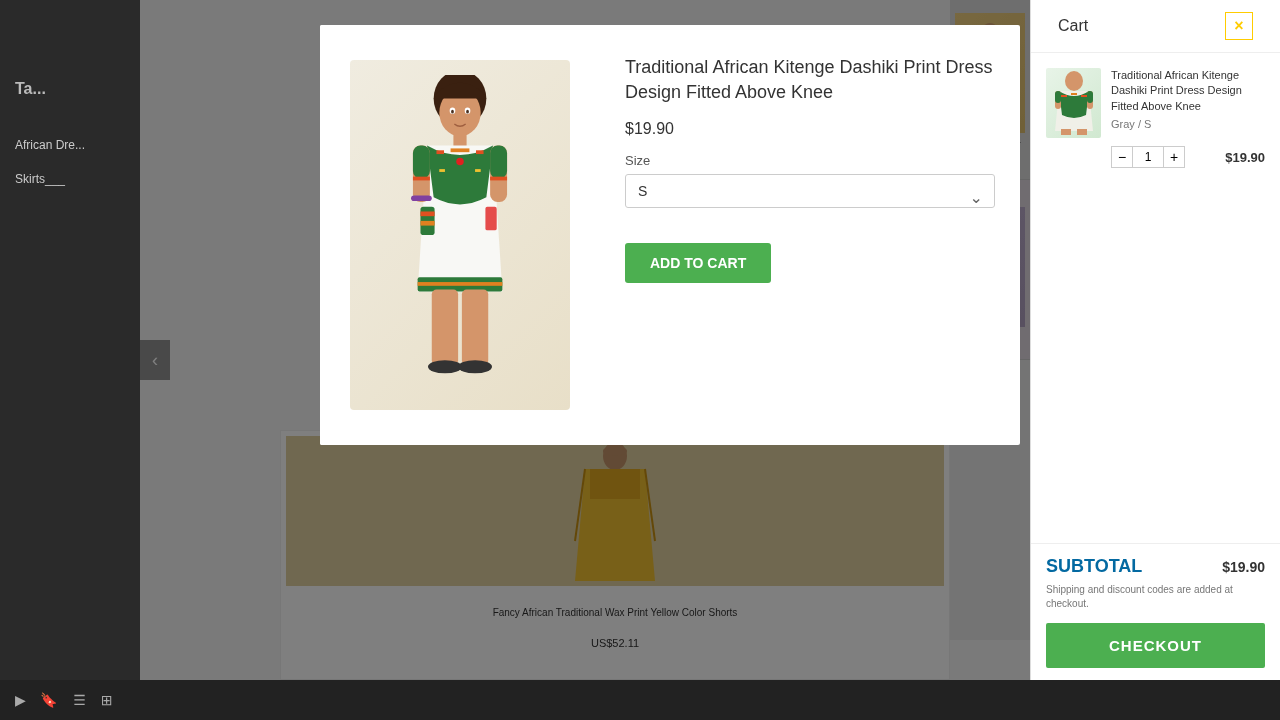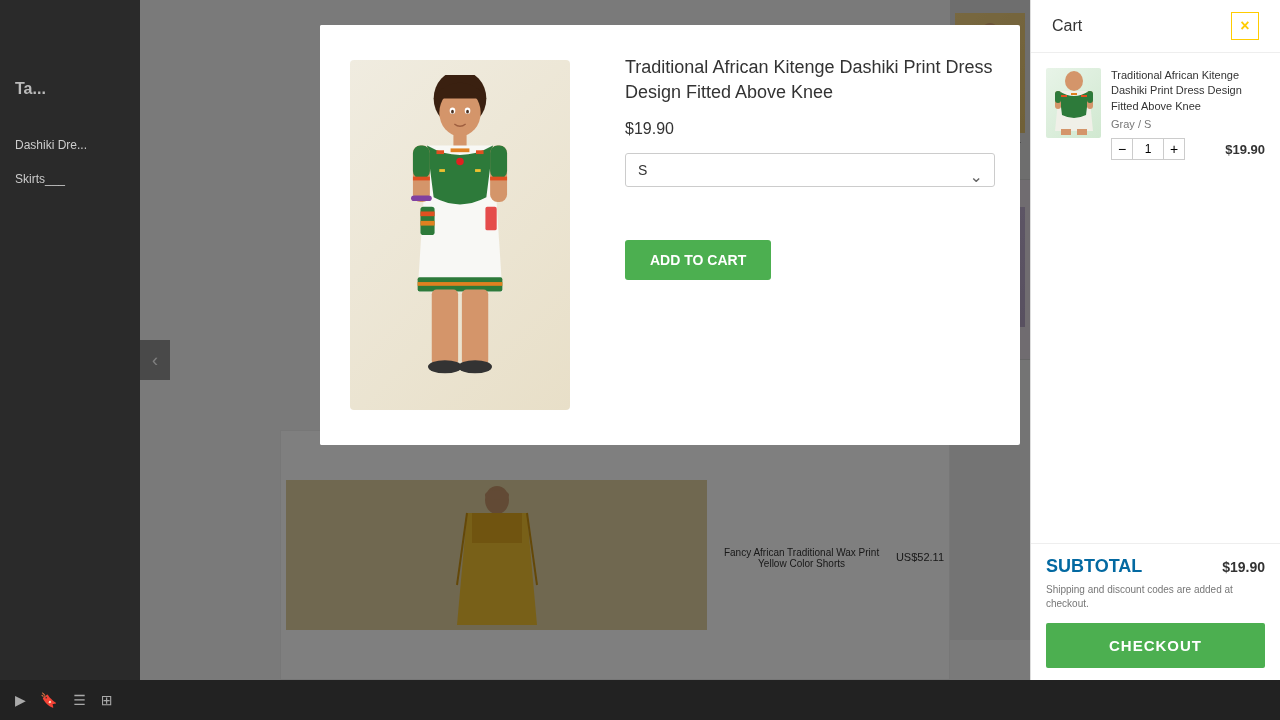--- a/index.html
+++ b/index.html
@@ -36,21 +36,21 @@
     .bg-product-area {
       position: absolute;
       bottom: 0; left: 140px; right: 0; height: 250px;
       display: flex;
     }
 
     .bg-product-card {
       flex: 1;
       border: 1px solid #eee;
       display: flex;
-      flex-direction: row;
+      flex-direction: column;
       align-items: center;
       background: #fff;
       padding: 5px;
       gap: 16px;
     }
 
     .bg-product-img {
       width: 100%;
       height: 150px;
       background: #e0d0a0;
@@ -218,39 +218,39 @@
 
     .add-to-cart-btn {
       background: #4caf50;
       color: #fff;
       border: none;
       padding: 12px 25px;
       font-size: 14px;
       font-weight: bold;
       border-radius: 3px;
       cursor: pointer;
-      margin-top: 23px;
+      margin-top: 5px;
     }
 
     
     .cart-panel {
       position: absolute;
       top: 0; right: 0; width: 250px; bottom: 40px;
       background: #fff;
       z-index: 25;
       display: flex;
       flex-direction: column;
       border-left: 1px solid #ddd;
     }
 
     .cart-header {
       display: flex;
       align-items: center;
       justify-content: space-between;
-      padding: 12px 21px;
+      padding: 12px 27px;
       border-bottom: 1px solid #eee;
     }
 
     .cart-title {
       font-size: 16px;
       color: #333;
       font-weight: normal;
     }
 
     .cart-close-btn {
@@ -297,21 +297,21 @@
     .cart-item-title {
       font-size: 11px;
       color: #333;
       line-height: 1.4;
       margin-bottom: 4px;
     }
 
     .cart-item-variant {
       font-size: 11px;
       color: #777;
-      margin-bottom: 8px;
+      margin-bottom: 16px;
     }
 
     .cart-item-controls {
       display: flex;
       align-items: center;
       justify-content: space-between;
     }
 
     .qty-controls {
       display: flex;
@@ -440,21 +440,21 @@
       color: #333;
     }
   </style>
 </head>
 <body>
 
 <div class="bg-page">
 
   <div class="bg-sidebar">
     <div class="bg-page-title" style="position:static; color:#bbb; font-size:16px; font-weight:bold; margin-bottom:20px;">Ta...</div>
-    <div class="bg-sidebar-item">Dashiki Dre...</div>
+    <div class="bg-sidebar-item">African Dre...</div>
     <div class="bg-sidebar-item">Skirts___</div>
   </div>
 
   <div class="bg-content">
 
     <div class="right-strip">
       <div class="right-strip-item">
 
         <div class="right-strip-item-img">
           <svg width="55" height="100" viewBox="0 0 55 100">
@@ -582,20 +582,21 @@
         <path d="M74,52 Q80,57 86,52" stroke="#a06040" stroke-width="1.5" fill="none"></path>
       </svg>
     </div>
   </div>
 
   <div class="modal-details">
     <div class="modal-product-title">Traditional African Kitenge Dashiki Print Dress Design Fitted Above Knee</div>
     <div class="modal-price">$19.90</div>
     
 
+    <div class="modal-label">Size</div>
     <div class="select-wrapper">
       <select class="modal-select">
         <option>S</option>
         <option>M</option>
         <option>L</option>
       </select>
     </div>
 
     <button class="add-to-cart-btn">ADD TO CART</button>
   </div>

